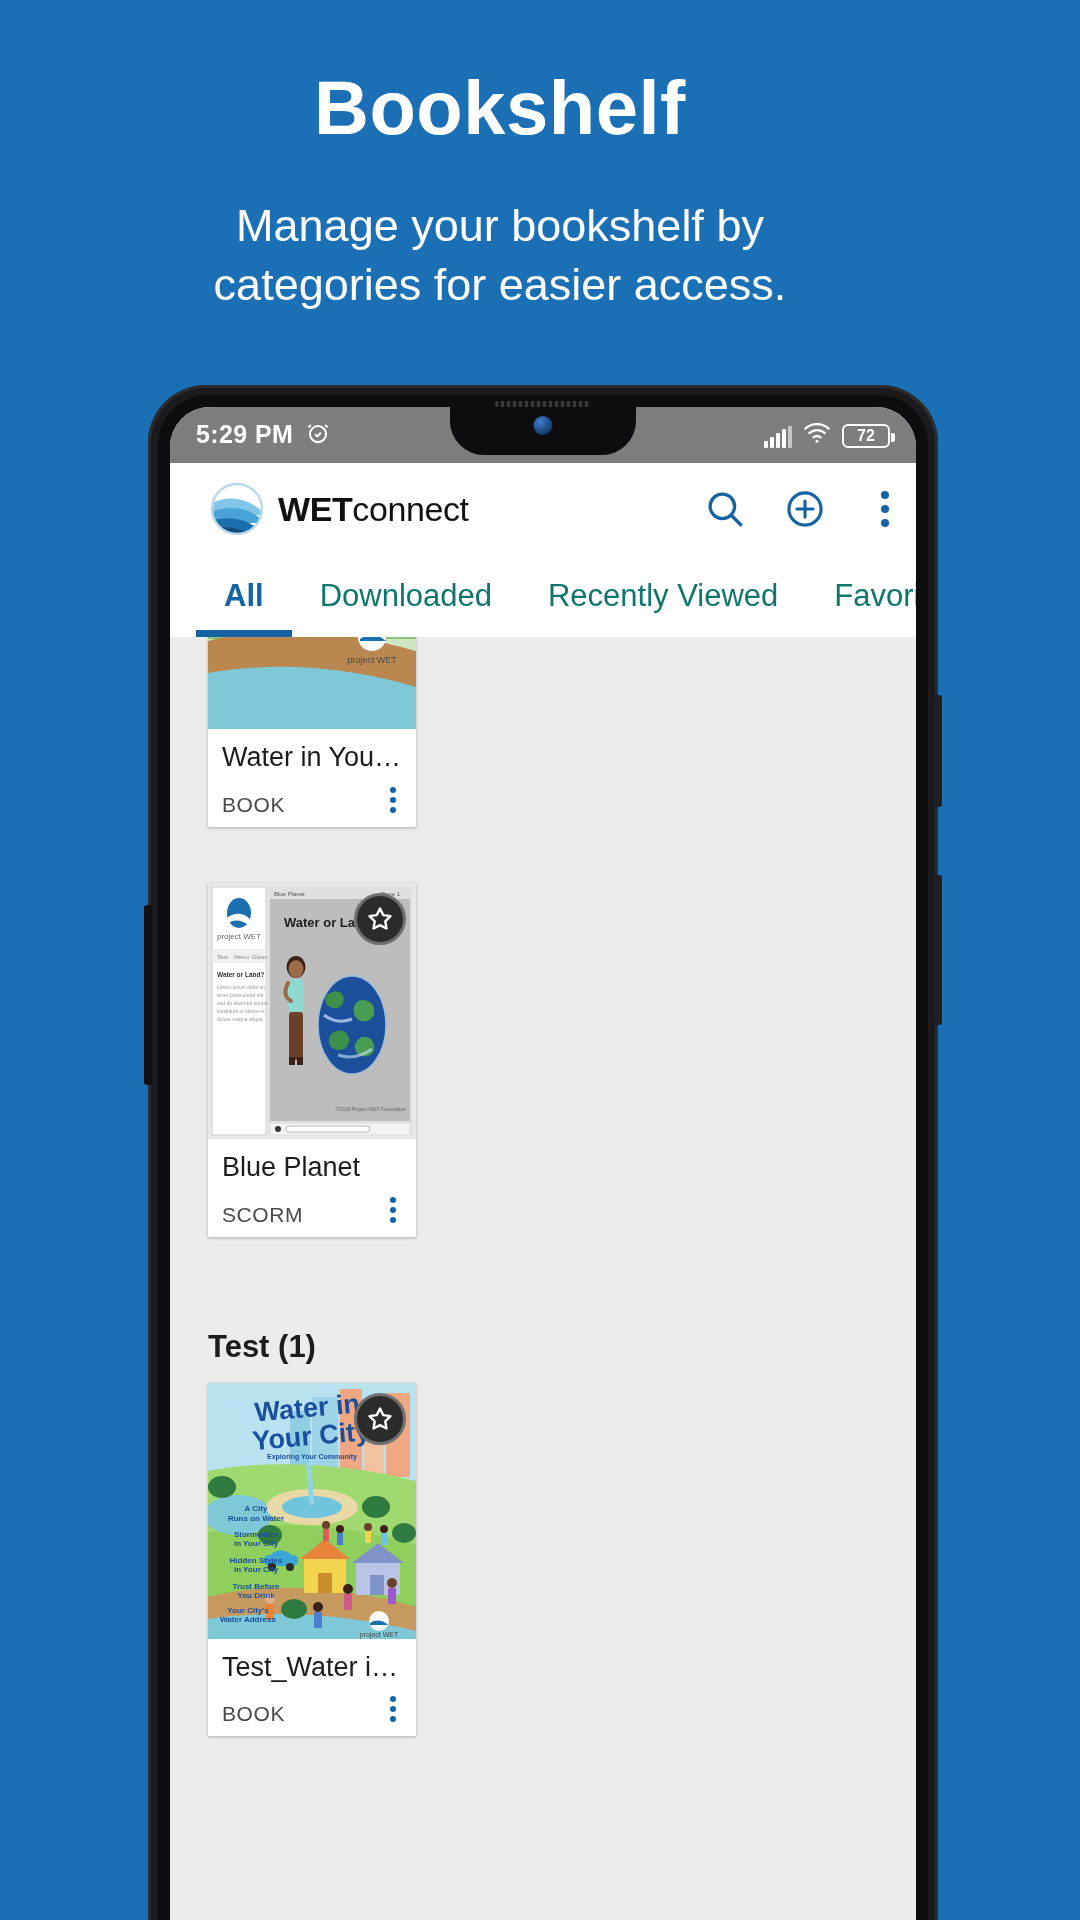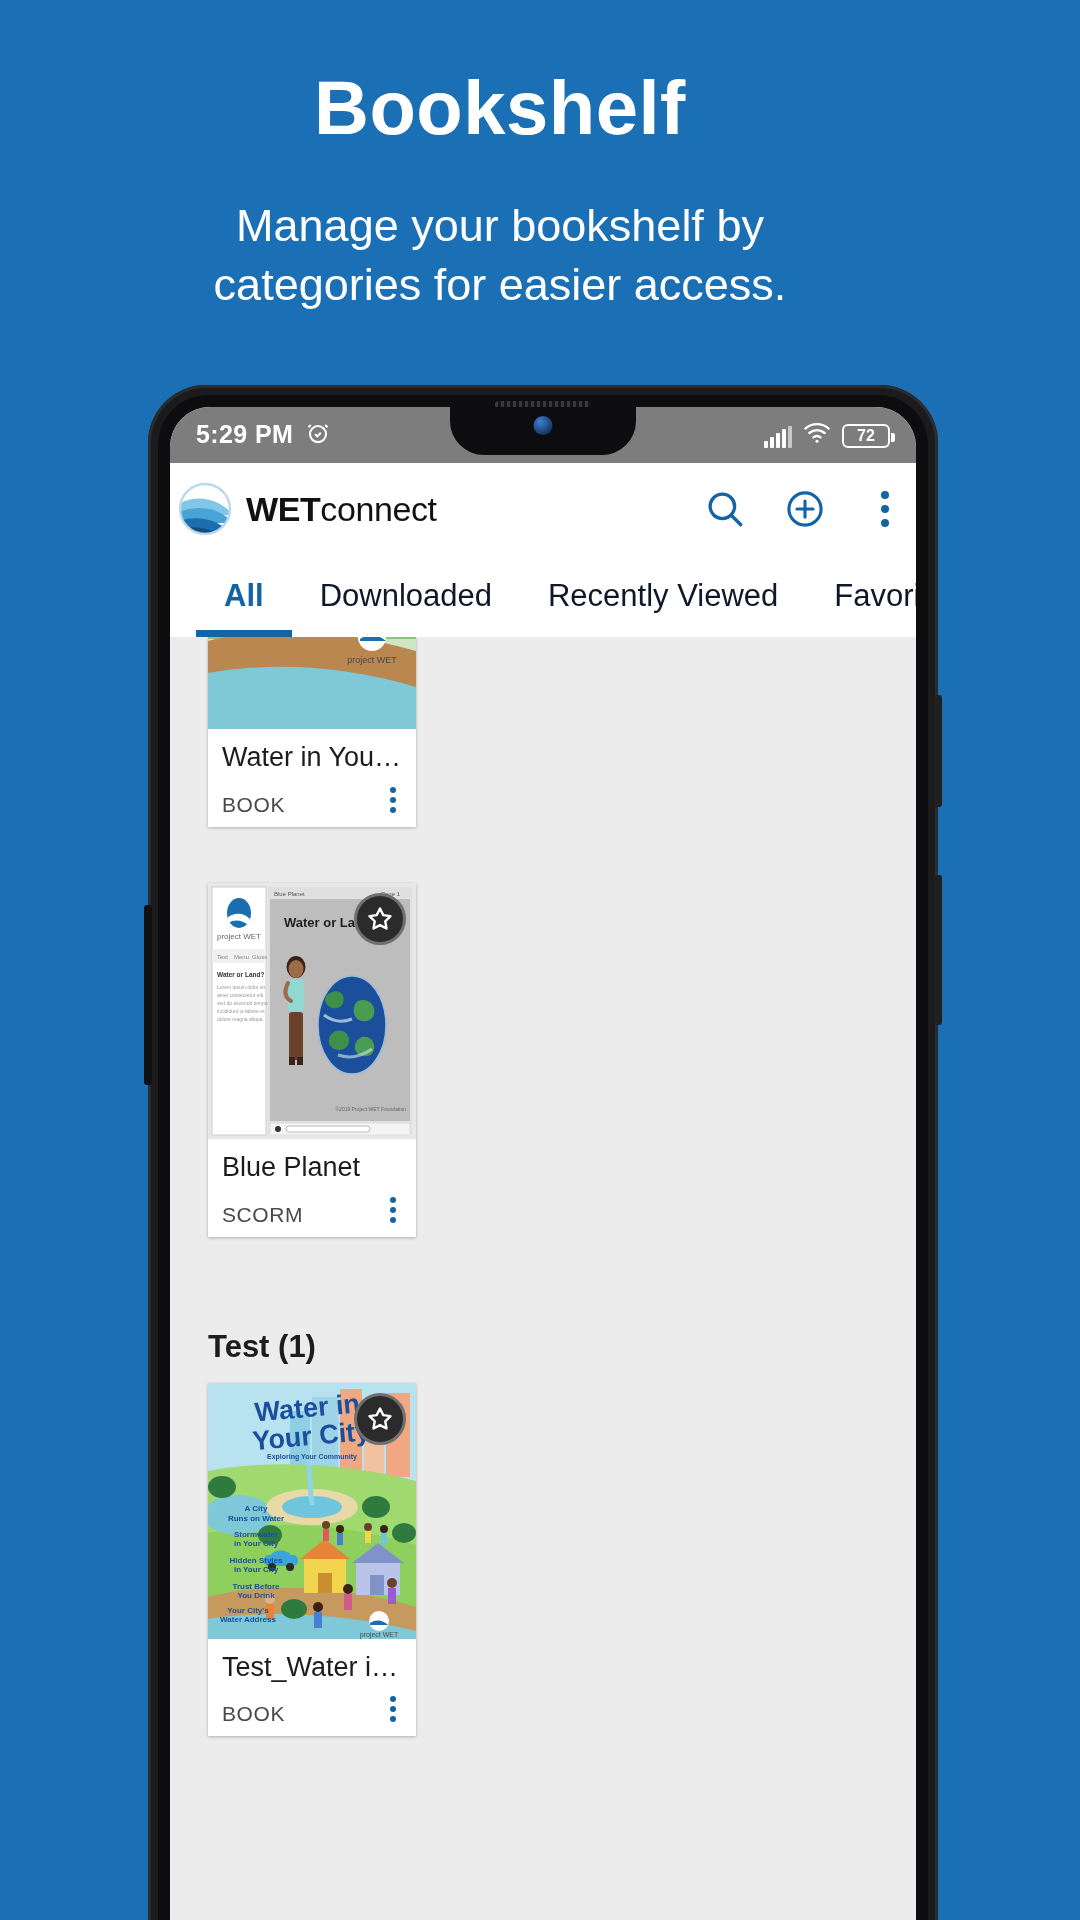--- a/index.html
+++ b/index.html
@@ -99,40 +99,40 @@
   }
   .battery::after{
     content:""; position:absolute; right:-7px; top:7px;
     width:4px; height:9px; background:#fff; border-radius:0 2px 2px 0;
   }
   .battery span{ font-size:16px; font-weight:bold; line-height:1; }
 
   
   .appbar{
     height:92px; background:#ffffff;
-    display:flex; align-items:center; padding:0 8px;
+    display:flex; align-items:center; padding:0 8px;margin-left:32px;
   }
   .brand{ display:flex; align-items:center; gap:14px; flex:1; }
   .logo{ width:54px; height:54px; flex:none; }
   .brandtext{ font-size:34px; letter-spacing:-.4px; color:#111; white-space:nowrap;}
   .brandtext b{ font-weight:bold; }
   .brandtext i{ font-style:normal; font-weight:normal; }
   .appbar-actions{ display:flex; align-items:center; gap:34px; }
   .icon-btn{ width:46px; height:46px; display:flex; align-items:center; justify-content:center; }
   .kebab{ display:flex; flex-direction:column; gap:6px; align-items:center; }
   .kebab i{ width:8px; height:8px; border-radius:50%; background:#1464a5; display:block; }
 
   
   .tabs{
     height:82px; background:#fff; display:flex; align-items:stretch;
     padding-left:26px; position:relative; overflow:hidden;
   }
   .tab{
     display:flex; align-items:center; padding:0 28px;
-    font-size:31px; color:#0f172a; white-space:nowrap; position:relative;
+    font-size:31px; color:#0f766e; white-space:nowrap; position:relative;
   }
   .tab.active{ color:#1464a5; font-weight:bold; }
   .tab.active::after{
     content:""; position:absolute; left:0; right:0; bottom:0;
     height:7px; background:#1464a5;
   }
 
   
   .body{
     background:#ececec; height:calc(1538px - 56px - 92px - 82px);

